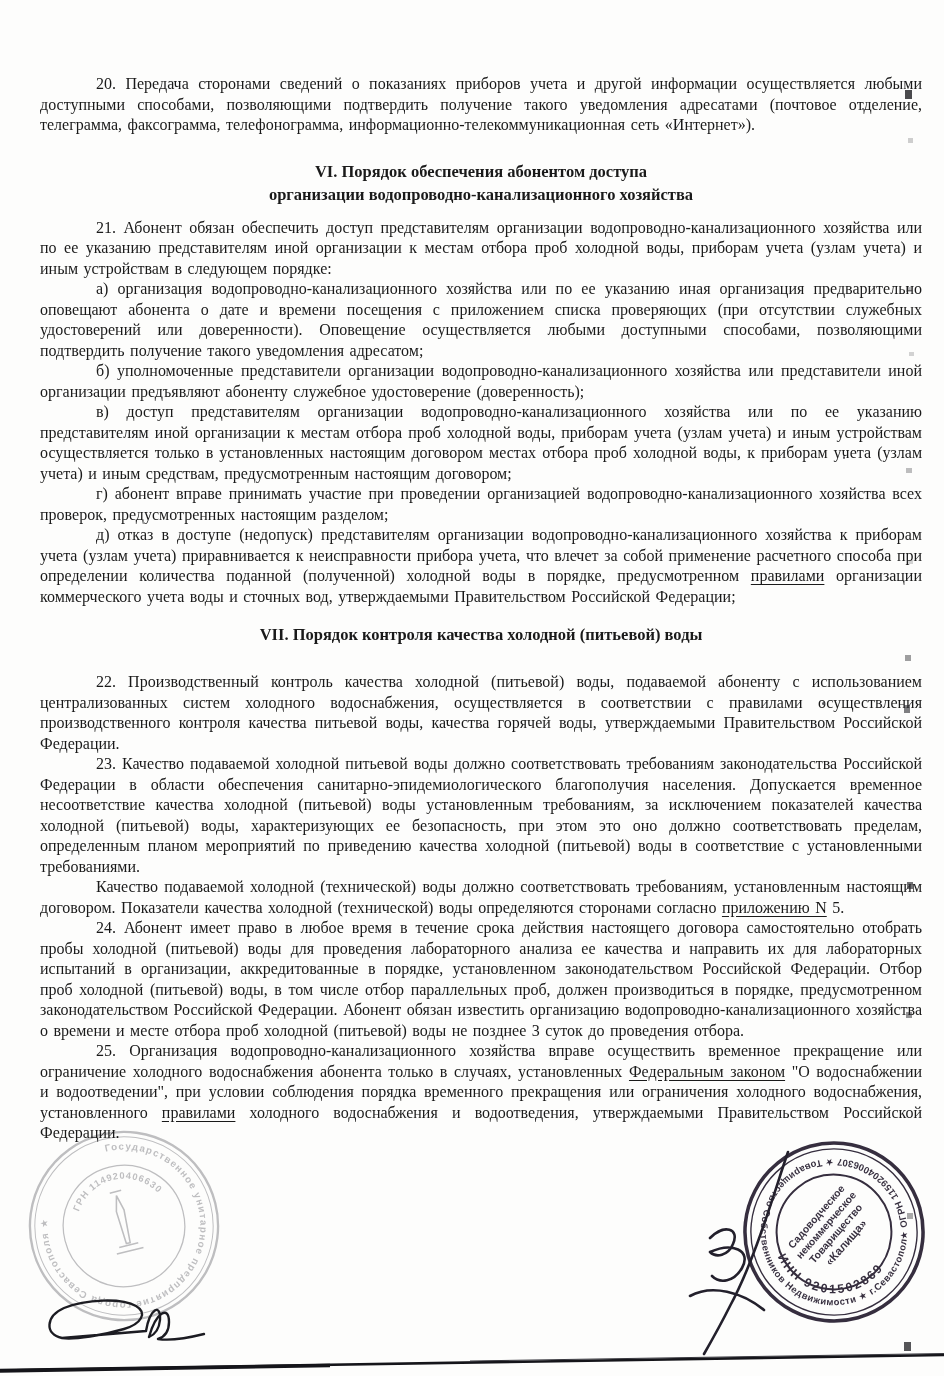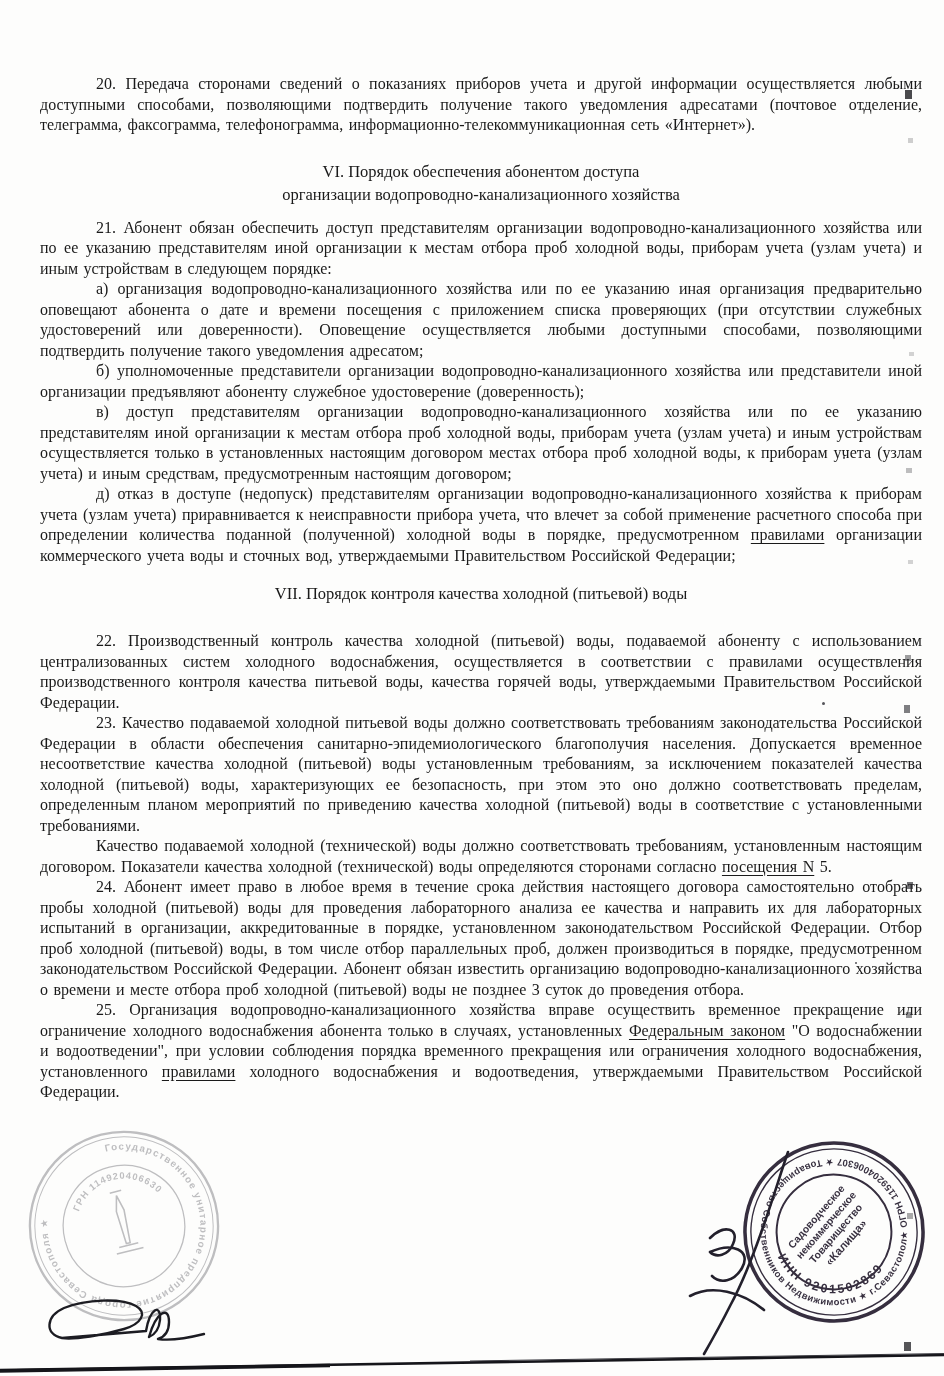--- a/index.html
+++ b/index.html
@@ -1,21 +1,21 @@
 <!DOCTYPE html>
 <html lang="ru"><head>
 <meta charset="utf-8">
 <style>
   html,body{margin:0;padding:0;background:#ffffff;}
   .page{position:relative;width:944px;height:1376px;background:#fdfdfc;overflow:hidden;
         font-family:"Liberation Serif","DejaVu Serif",serif;color:#1a1a1a;padding-left:36px;}
   .content{position:absolute;left:40px;right:58px;top:74px;z-index:2;}
   .b{margin:0;font-size:16px;line-height:20.5px;text-align:justify;text-indent:56px;
      word-spacing:1.5px;}
-  .hd{font-weight:400;text-align:center;font-size:16.5px;line-height:23px;text-indent:0;}
+  .hd{font-weight:700;text-align:center;font-size:16.5px;line-height:23px;text-indent:0;}
   .sp20{margin-bottom:24px;}
   .h6{margin:0 0 12px 0;}
   .h7{margin:16px 0 26px 0;}
   .h8{margin:16px 0 14px 0;}
   .u{text-decoration:underline;text-underline-offset:3px;margin-top:16px;}
   
   .stamp{position:absolute;mix-blend-mode:multiply;pointer-events:none;}
   .stamp-left{left:26px;top:1128px;width:196px;height:196px;z-index:1;opacity:.52;
               transform:rotate(-14deg);}
   .stamp-right{left:740px;top:1138px;width:188px;height:188px;z-index:3;opacity:.92;
@@ -38,27 +38,28 @@
 
     <div class="hd h6">
       <div>VI. Порядок обеспечения абонентом доступа</div>
       <div>организации водопроводно-канализационного хозяйства</div>
     </div>
 
     <p class="b">21. Абонент обязан обеспечить доступ представителям организации водопроводно-канализационного хозяйства или по ее указанию представителям иной организации к местам отбора проб холодной воды, приборам учета (узлам учета) и иным устройствам в следующем порядке:</p>
     <p class="b">а) организация водопроводно-канализационного хозяйства или по ее указанию иная организация предварительно оповещают абонента о дате и времени посещения с приложением списка проверяющих (при отсутствии служебных удостоверений или доверенности). Оповещение осуществляется любыми доступными способами, позволяющими подтвердить получение такого уведомления адресатом;</p>
     <p class="b">б) уполномоченные представители организации водопроводно-канализационного хозяйства или представители иной организации предъявляют абоненту служебное удостоверение (доверенность);</p>
     <p class="b">в) доступ представителям организации водопроводно-канализационного хозяйства или по ее указанию представителям иной организации к местам отбора проб холодной воды, приборам учета (узлам учета) и иным устройствам осуществляется только в установленных настоящим договором местах отбора проб холодной воды, к приборам учета (узлам учета) и иным средствам, предусмотренным настоящим договором;</p>
+    <p class="b">г) абонент вправе принимать участие при проведении организацией водопроводно-канализационного хозяйства всех проверок, предусмотренных настоящим разделом;</p>
     <p class="b"><span>д) отказ в доступе (недопуск) представителям организации водопроводно-канализационного хозяйства к приборам учета (узлам учета) приравнивается к неисправности прибора учета, что влечет за собой применение расчетного способа при определении количества поданной (полученной) холодной воды в порядке, предусмотренном </span><span class="u">правилами</span><span> организации коммерческого учета воды и сточных вод, утверждаемыми Правительством Российской Федерации;</span></p>
 
     <div class="hd h7">VII. Порядок контроля качества холодной (питьевой) воды</div>
 
     <p class="b">22. Производственный контроль качества холодной (питьевой) воды, подаваемой абоненту с использованием централизованных систем холодного водоснабжения, осуществляется в соответствии с правилами осуществления производственного контроля качества питьевой воды, качества горячей воды, утверждаемыми Правительством Российской Федерации.</p>
     <p class="b">23. Качество подаваемой холодной питьевой воды должно соответствовать требованиям законодательства Российской Федерации в области обеспечения санитарно-эпидемиологического благополучия населения. Допускается временное несоответствие качества холодной (питьевой) воды установленным требованиям, за исключением показателей качества холодной (питьевой) воды, характеризующих ее безопасность, при этом это оно должно соответствовать пределам, определенным планом мероприятий по приведению качества холодной (питьевой) воды в соответствие с установленными требованиями.</p>
-    <p class="b"><span>Качество подаваемой холодной (технической) воды должно соответствовать требованиям, установленным настоящим договором. Показатели качества холодной (технической) воды определяются сторонами согласно </span><span class="u">посещения N</span><span> 5.</span></p>
+    <p class="b"><span>Качество подаваемой холодной (технической) воды должно соответствовать требованиям, установленным настоящим договором. Показатели качества холодной (технической) воды определяются сторонами согласно </span><span class="u">приложению N</span><span> 5.</span></p>
     <p class="b">24. Абонент имеет право в любое время в течение срока действия настоящего договора самостоятельно отобрать пробы холодной (питьевой) воды для проведения лабораторного анализа ее качества и направить их для лабораторных испытаний в организации, аккредитованные в порядке, установленном законодательством Российской Федерации. Отбор проб холодной (питьевой) воды, в том числе отбор параллельных проб, должен производиться в порядке, предусмотренном законодательством Российской Федерации. Абонент обязан известить организацию водопроводно-канализационного хозяйства о времени и месте отбора проб холодной (питьевой) воды не позднее 3 суток до проведения отбора.</p>
 
 
     <p class="b"><span>25. Организация водопроводно-канализационного хозяйства вправе осуществить временное прекращение или ограничение холодного водоснабжения абонента только в случаях, установленных </span><span class="u">Федеральным законом</span><span> "О водоснабжении и водоотведении", при условии соблюдения порядка временного прекращения или ограничения холодного водоснабжения, установленного </span><span class="u">правилами</span><span> холодного водоснабжения и водоотведения, утверждаемыми Правительством Российской Федерации.</span></p>
   </div>
 
   <svg class="stamp stamp-left" viewBox="0 0 200 200">
     <g stroke="#86868c" fill="none">
       <circle cx="100" cy="100" r="96" stroke-width="2.4"></circle>
       <circle cx="100" cy="100" r="91" stroke-width="1"></circle>

